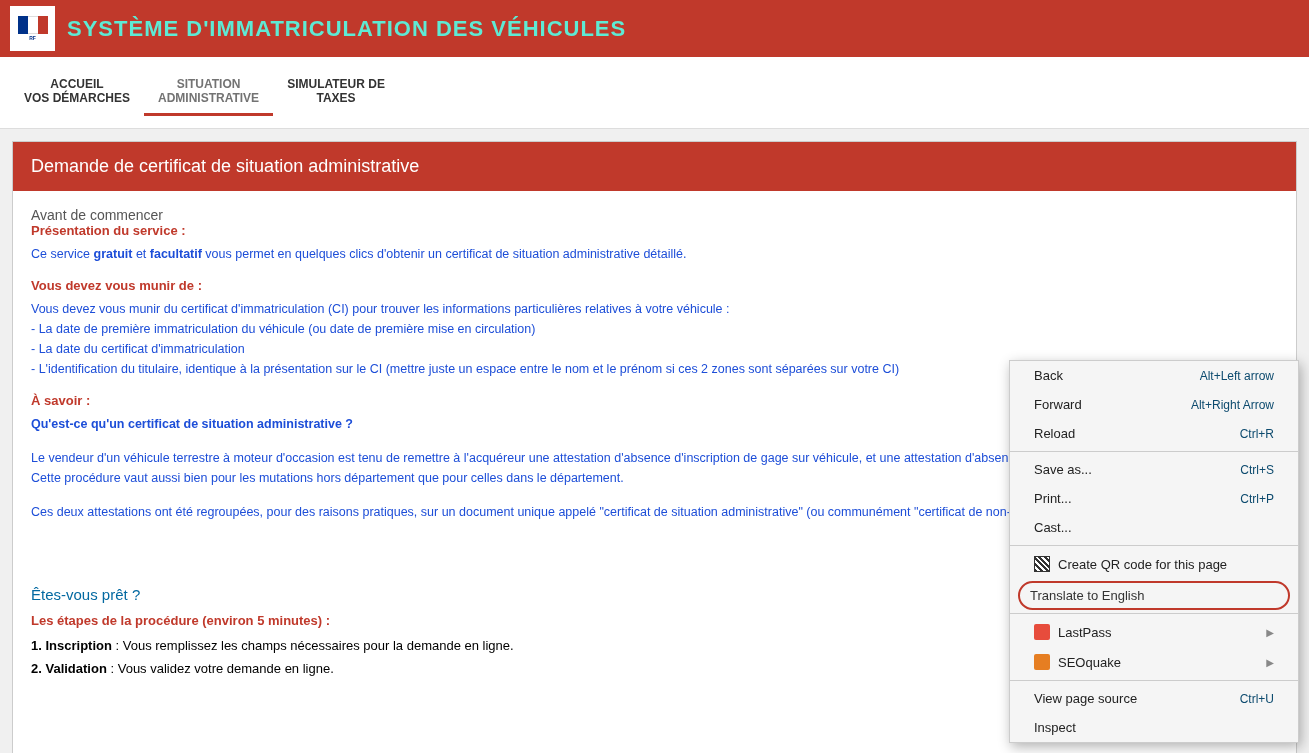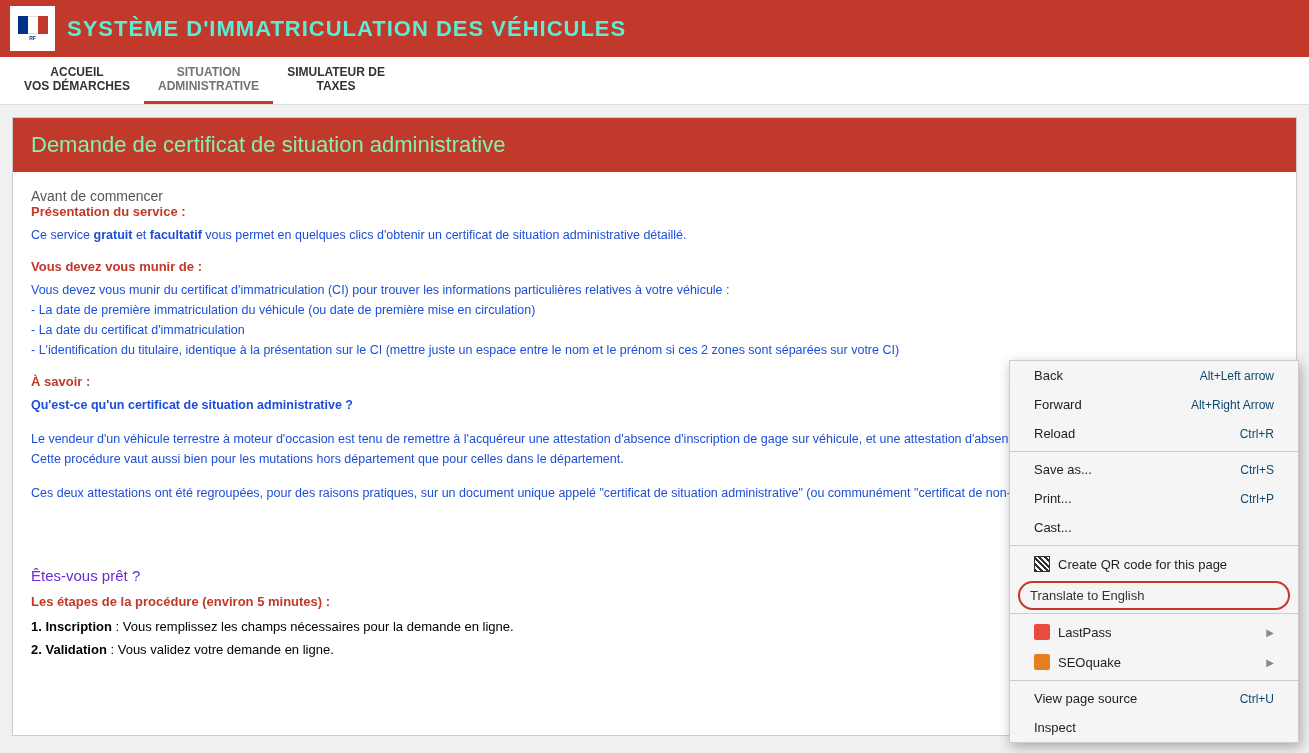--- a/index.html
+++ b/index.html
@@ -19,21 +19,21 @@
       font-weight: bold;
       letter-spacing: 1px;
     }
 
     
     .site-nav {
       background: #fff;
       border-bottom: 1px solid #ddd;
       display: flex;
       align-items: center;
-      padding: 0 10px;
+      padding: 12px 10px;
     }
     .nav-item {
       padding: 8px 14px;
       font-size: 12px;
       font-weight: bold;
       color: #333;
       cursor: pointer;
       text-align: center;
       border-bottom: 3px solid transparent;
     }
@@ -52,23 +52,23 @@
 
     .content-area {
       background: #fff;
       flex: 1;
       border: 1px solid #ccc;
       overflow: hidden;
     }
 
     .page-title-bar {
       background: #c0392b;
-      color: #86efac;
+      color: #ffffff;
       padding: 14px 18px;
-      font-size: 22px;
+      font-size: 18px;
       font-weight: normal;
     }
 
     .content-body {
       padding: 16px 18px;
       overflow-y: auto;
       height: calc(100% - 54px);
     }
 
     .section-heading {
@@ -100,21 +100,21 @@
       font-size: 14px;
       cursor: pointer;
       border-radius: 3px;
       display: block;
       margin-left: auto;
       margin-bottom: 14px;
     }
 
     .section-subheading {
       font-size: 15px;
-      color: #6d28d9;
+      color: #0369a1;
       margin-bottom: 10px;
     }
 
     .steps-list {
       font-size: 13px;
       line-height: 1.8;
       color: #000000;
       margin-bottom: 8px;
     }
 

